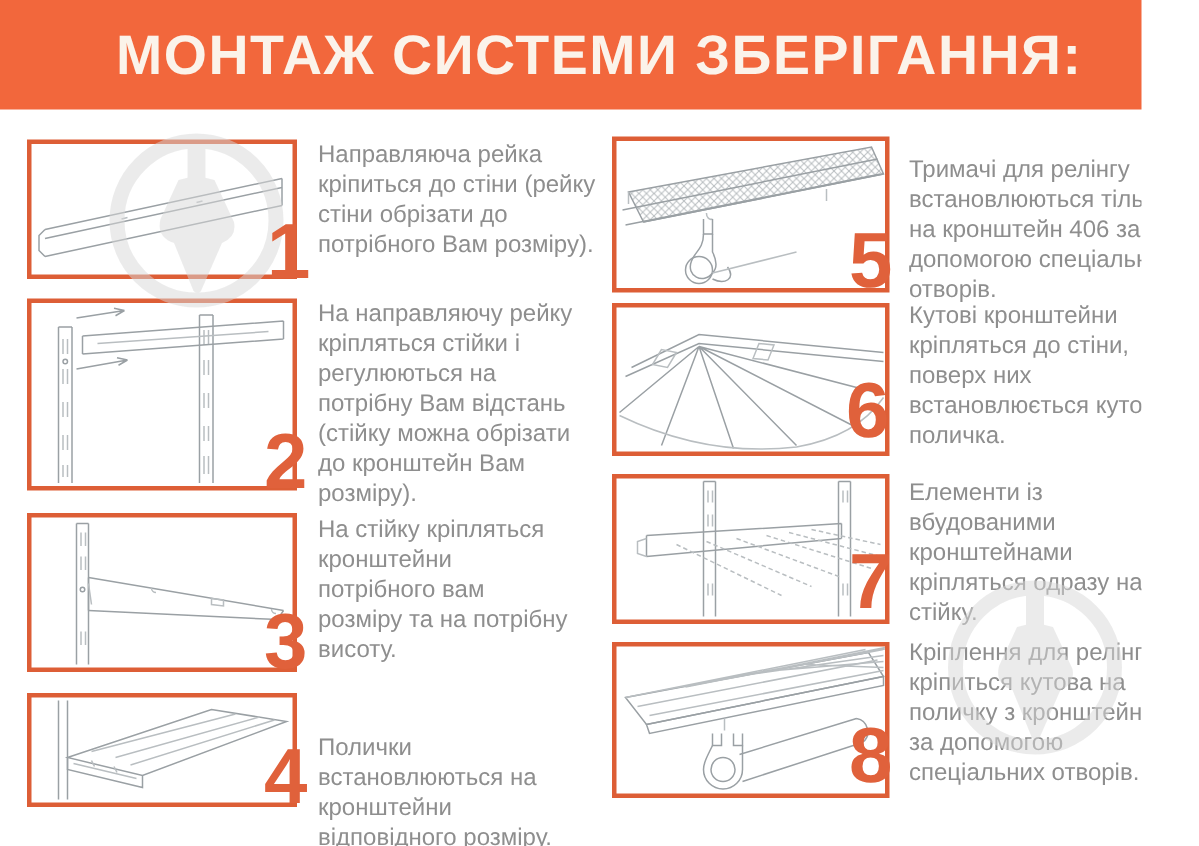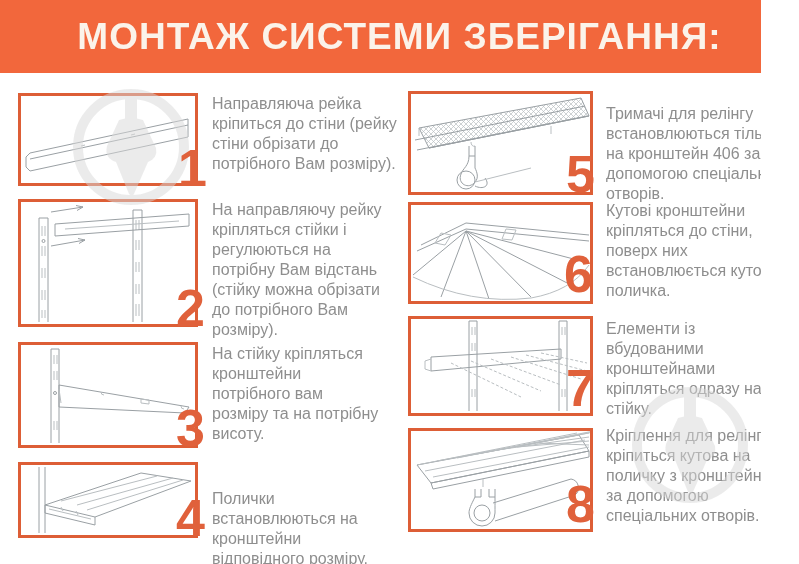--- a/index.html
+++ b/index.html
@@ -137,21 +137,21 @@
       <path class="ln" d="M70 58 L70 66 L64 66 L64 58 M78 58 L78 66 L84 66 L84 58"></path>
       <path class="ln" d="M64 66 C60 74 58 78 58 82 A13 13 0 0 0 84 82 C84 78 84 72 84 66"></path>
       <circle class="ln" cx="71" cy="82" r="8"></circle>
       <path class="ln" d="M82 72 L160 48 M84 90 L164 64 M160 48 A9 9 0 0 1 164 64"></path>
       <path class="lnt" d="M72 56 l0 -8"></path>
     </svg>
   </div>
   <div class="num" style="left:566px;top:478px;">8</div>
 
   <div class="txt" style="left:212px;top:94px;width:186px;">Направляюча рейка кріпиться до стіни (рейку стіни обрізати до потрібного Вам розміру).</div>
-  <div class="txt" style="left:212px;top:200px;width:186px;">На направляючу рейку кріпляться стійки і регулюються на потрібну Вам відстань (стійку можна обрізати до потрібного Вам розміру).</div>
+  <div class="txt" style="left:212px;top:200px;width:186px;">На направляючу рейку кріпляться стійки і регулюються на потрібну Вам відстань (стійку можна обрізати до кронштейн Вам розміру).</div>
   <div class="txt" style="left:212px;top:344px;width:170px;">На стійку кріпляться кронштейни потрібного вам розміру та на потрібну висоту.</div>
   <div class="txt" style="left:212px;top:489px;width:186px;">Полички встановлюються на кронштейни відповідного розміру.</div>
   <div class="txt" style="left:606px;top:104px;width:190px;">Тримачі для релінгу встановлюються тільки на кронштейн 406 за допомогою спеціальних отворів.</div>
   <div class="txt" style="left:606px;top:201px;width:180px;">Кутові кронштейни кріпляться до стіни, поверх них встановлюється кутова поличка.</div>
   <div class="txt" style="left:606px;top:319px;width:180px;">Елементи із вбудованими кронштейнами кріпляться одразу на стійку.</div>
   <div class="txt" style="left:606px;top:426px;width:190px;">Кріплення для релінгу кріпиться кутова на поличку з кронштейнами за допомогою спеціальних отворів.</div>
 
   <div class="wm" style="left:66px;top:82px;">
     <svg viewBox="0 0 130 130">
       <circle cx="65" cy="65" r="53" fill="none" stroke="#D9D9D9" stroke-width="10"></circle>

